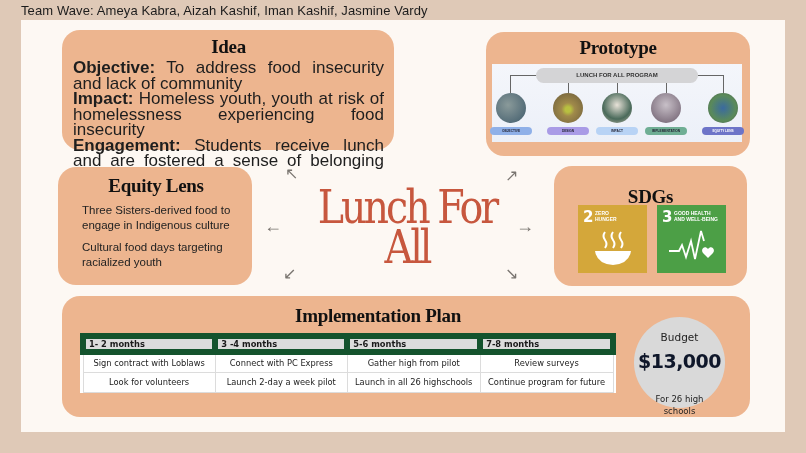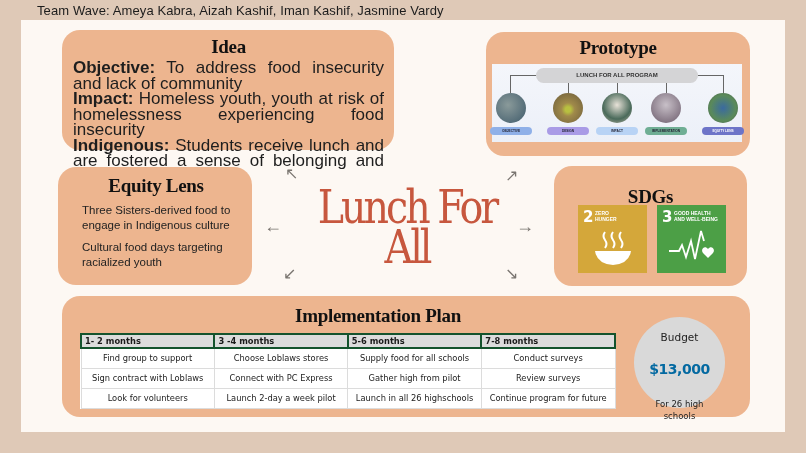--- a/index.html
+++ b/index.html
@@ -5,21 +5,21 @@
     * { box-sizing: border-box; margin: 0; padding: 0; }
     html, body { width: 806px; height: 453px; overflow: hidden; }
     body {
       background: #dfc9b7;
       position: relative;
       font-family: "Liberation Sans", sans-serif;
       color: #1a1a1a;
     }
     .team-line {
       position: absolute; left: 21px; top: 3px;
-      font-size: 13px; color: #1c1c1c; letter-spacing: 0.1px; margin-left: 16px;
+      font-size: 13px; color: #1c1c1c; letter-spacing: 0.1px;
     }
     .panel {
       position: absolute; left: 21px; top: 20px; width: 764px; height: 412px;
       background: #fdf8f3;
     }
     .card {
       position: absolute; background: #edb58f; border-radius: 18px;
     }
     .card-title {
       font-family: "Liberation Serif", serif; font-weight: bold;
@@ -67,46 +67,46 @@
     .arrow { position: absolute; color: #7a7570; font-size: 16px; line-height: 16px; }
     
     #impl { left: 62px; top: 296px; width: 688px; height: 121px; padding-top: 9px; }
     #impl .card-title { padding-right: 56px; }
     table.plan {
       position: absolute; left: 18px; top: 37px; width: 536px;
       border-collapse: collapse; background: #fff; font-family: "DejaVu Sans", sans-serif;
     }
     table.plan th {
       background: #dcdcdc; font-size: 8.3px; font-weight: bold; text-align: left;
-      padding: 0 3px; height: 14px; border: 2px solid #14532d;
+      padding: 0 3px; height: 14px; border: 6px solid #14532d;
     }
     table.plan td {
       font-size: 8.3px; text-align: center; height: 20px; padding: 0 2px;
       border: 1px solid #dcdcdc; color: #222; white-space: nowrap;
     }
     .budget {
       position: absolute; left: 572px; top: 21px; width: 91px; height: 91px; border-radius: 50%;
       background: #d9d9d9; text-align: center; font-family: "DejaVu Sans", sans-serif;
     }
     .budget-label { margin-top: 14px; font-size: 10.5px; color: #222; }
-    .budget-amount { font-size: 14px; font-weight: bold; color: #0369a1; letter-spacing: -0.5px; margin-top: 18px; }
+    .budget-amount { font-size: 19px; font-weight: bold; color: #0f172a; letter-spacing: -0.5px; margin-top: 7px; }
     .budget-note { font-size: 8.5px; line-height: 12px; color: #222; margin-top: 21px; }
   </style>
 </head>
 <body>
 
 <div class="team-line">Team Wave: Ameya Kabra, Aizah Kashif, Iman Kashif, Jasmine Vardy</div>
 
 <div class="panel"></div>
 
 <div class="card" id="idea">
   <div class="card-title">Idea</div>
   <div class="idea-line"><b>Objective:</b><span> To address food insecurity and lack of community</span></div>
   <div class="idea-line"><b>Impact:</b><span> Homeless youth, youth at risk of homelessness experiencing food insecurity</span></div>
-  <div class="idea-line"><b>Indigenous:</b><span> Students receive lunch and are fostered a sense of belonging and community</span></div>
+  <div class="idea-line"><b>Engagement:</b><span> Students receive lunch and are fostered a sense of belonging and community</span></div>
 </div>
 
 <div class="card" id="prototype">
   <div class="card-title">Prototype</div>
   <div class="proto-img">
     <div class="proto-line" style="left:18px;top:11px;width:26px;height:1px;"></div>
     <div class="proto-line" style="left:18px;top:11px;width:1px;height:18px;"></div>
     <div class="proto-line" style="left:206px;top:11px;width:25px;height:1px;"></div>
     <div class="proto-line" style="left:231px;top:11px;width:1px;height:18px;"></div>
     <div class="proto-line" style="left:76px;top:19px;width:1px;height:10px;"></div>
@@ -172,26 +172,20 @@
   <table class="plan">
     <thead>
       <tr>
         <th style="width:134px;">1- 2 months</th>
         <th style="width:134px;">3 -4 months</th>
         <th style="width:134px;">5-6 months</th>
         <th style="width:134px;">7-8 months</th>
       </tr>
     </thead>
     <tbody>
-      <tr>
-        <td>Find group to support</td>
-        <td>Choose Loblaws stores</td>
-        <td>Supply food for all schools</td>
-        <td>Conduct surveys</td>
-      </tr>
       <tr>
         <td>Sign contract with Loblaws</td>
         <td>Connect with PC Express</td>
         <td>Gather high from pilot</td>
         <td>Review surveys</td>
       </tr>
       <tr>
         <td>Look for volunteers</td>
         <td>Launch 2-day a week pilot</td>
         <td>Launch in all 26 highschools</td>

